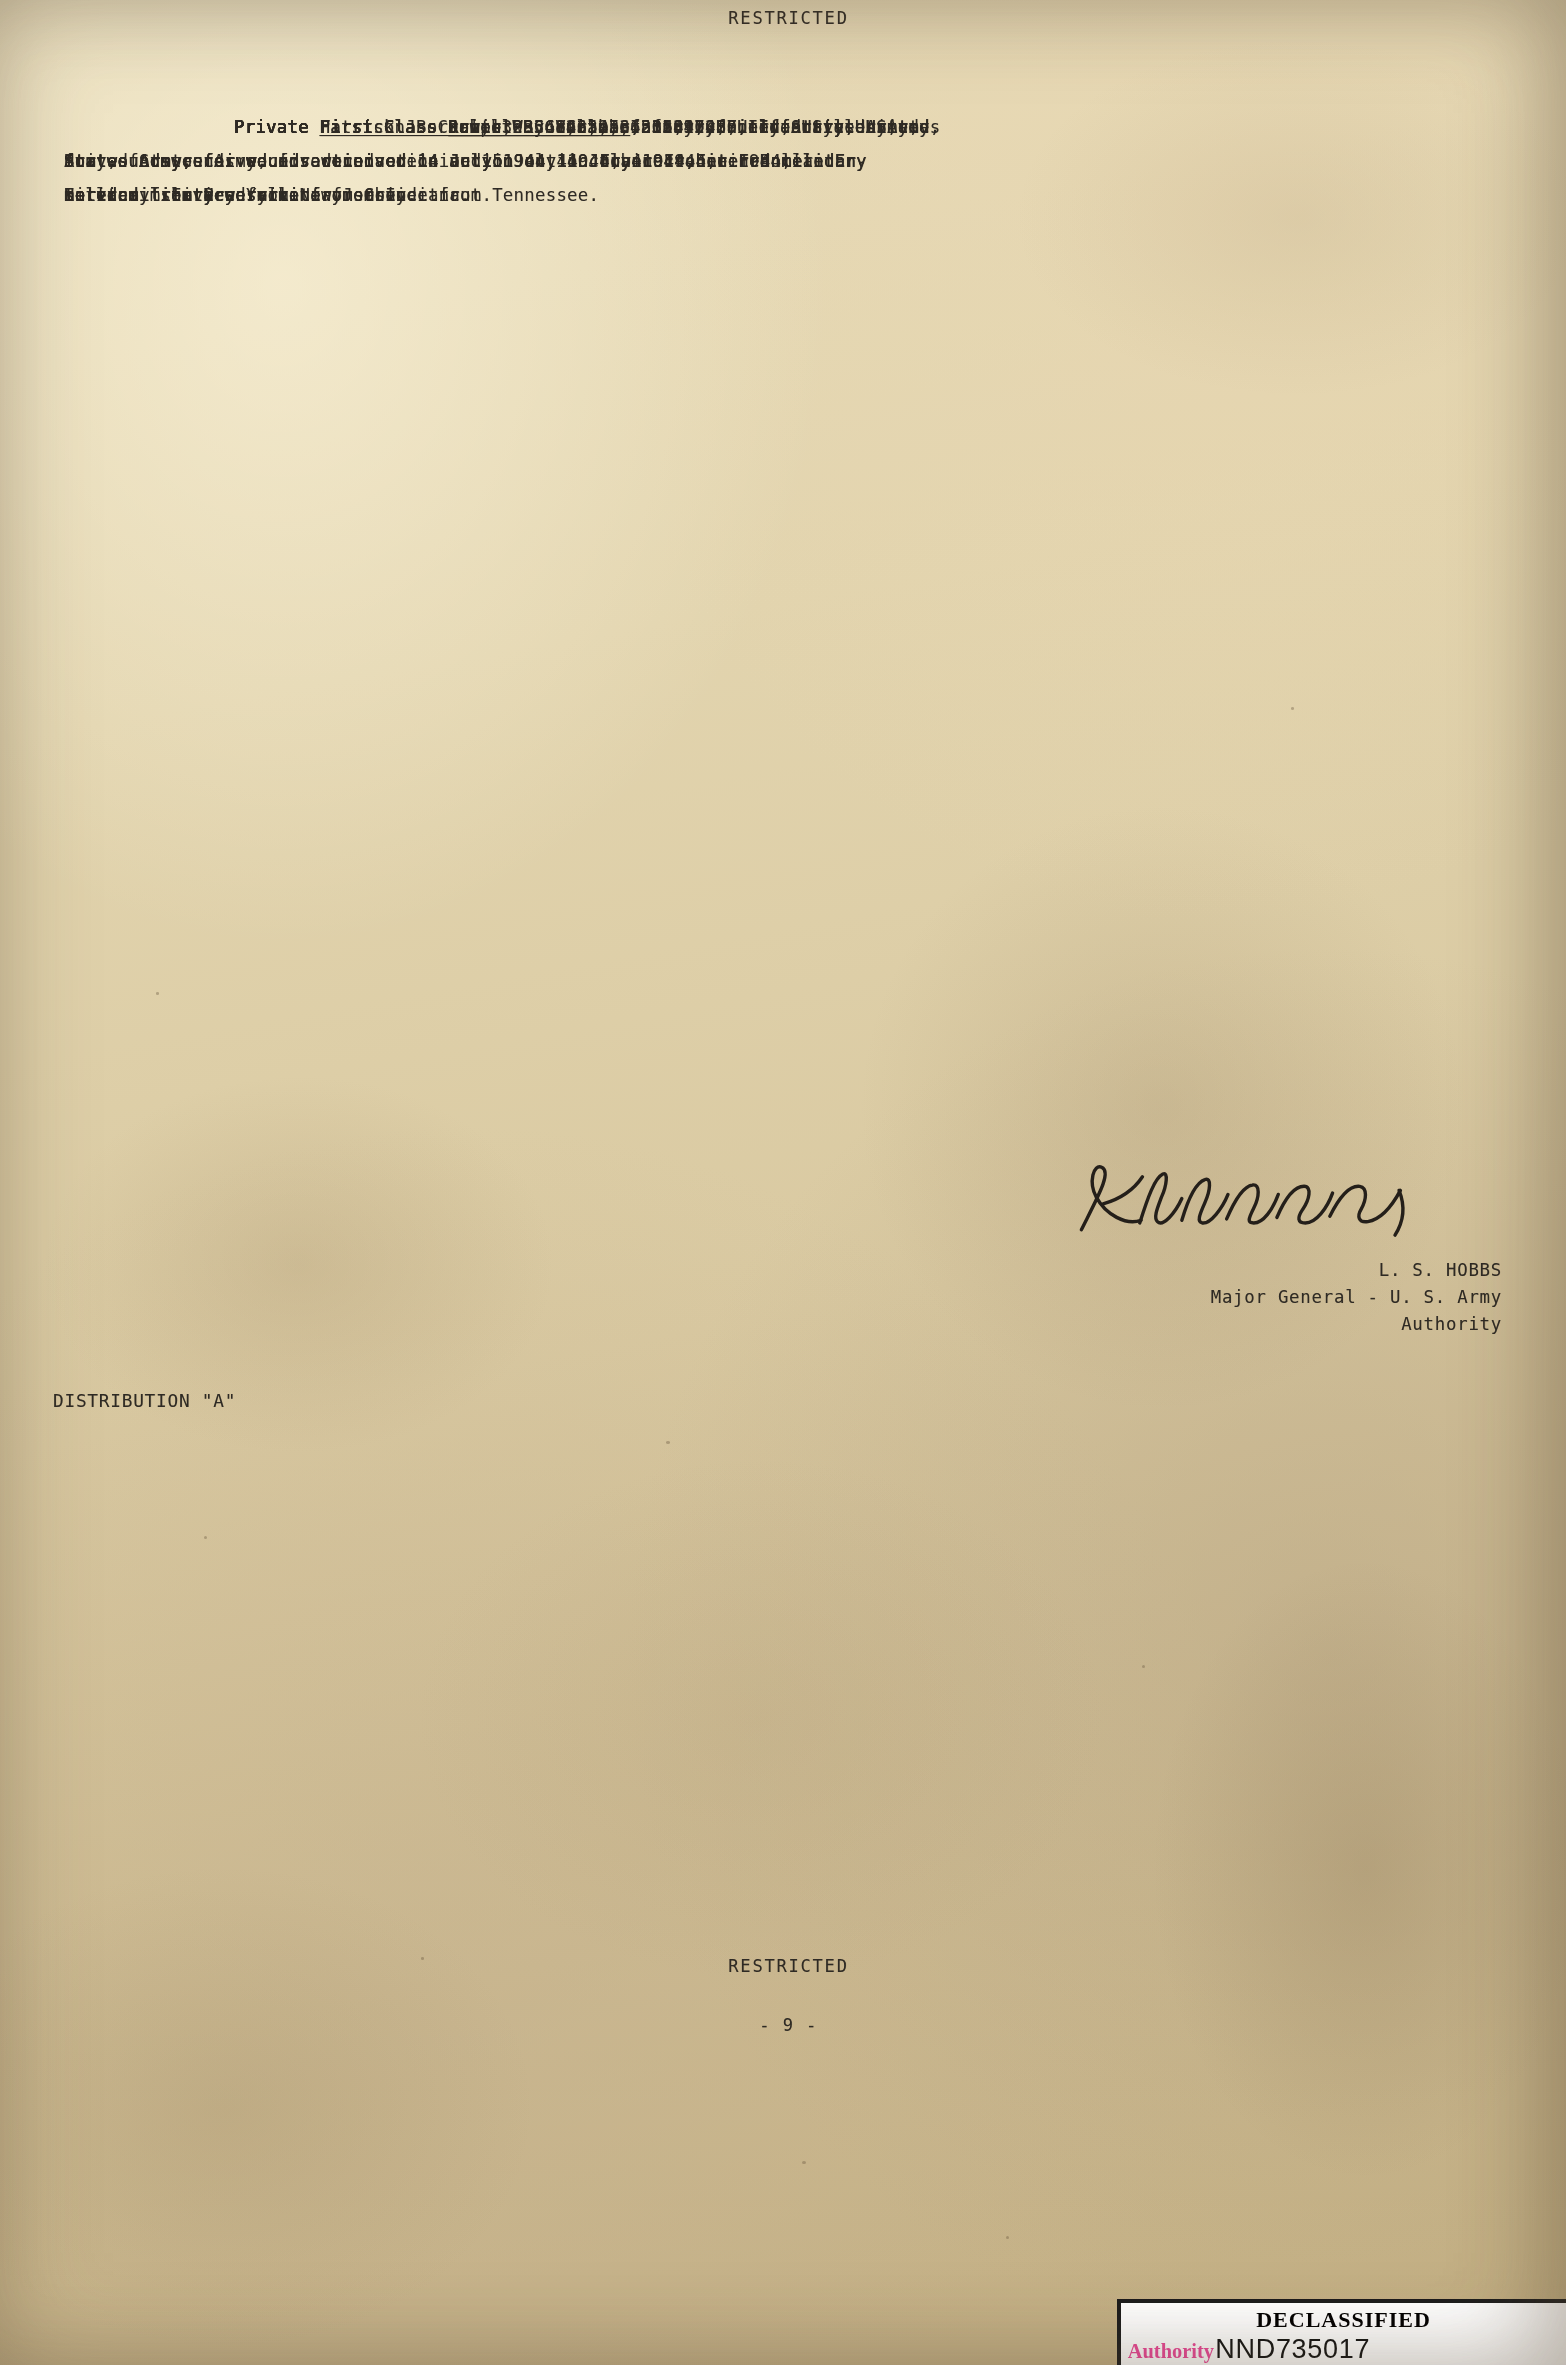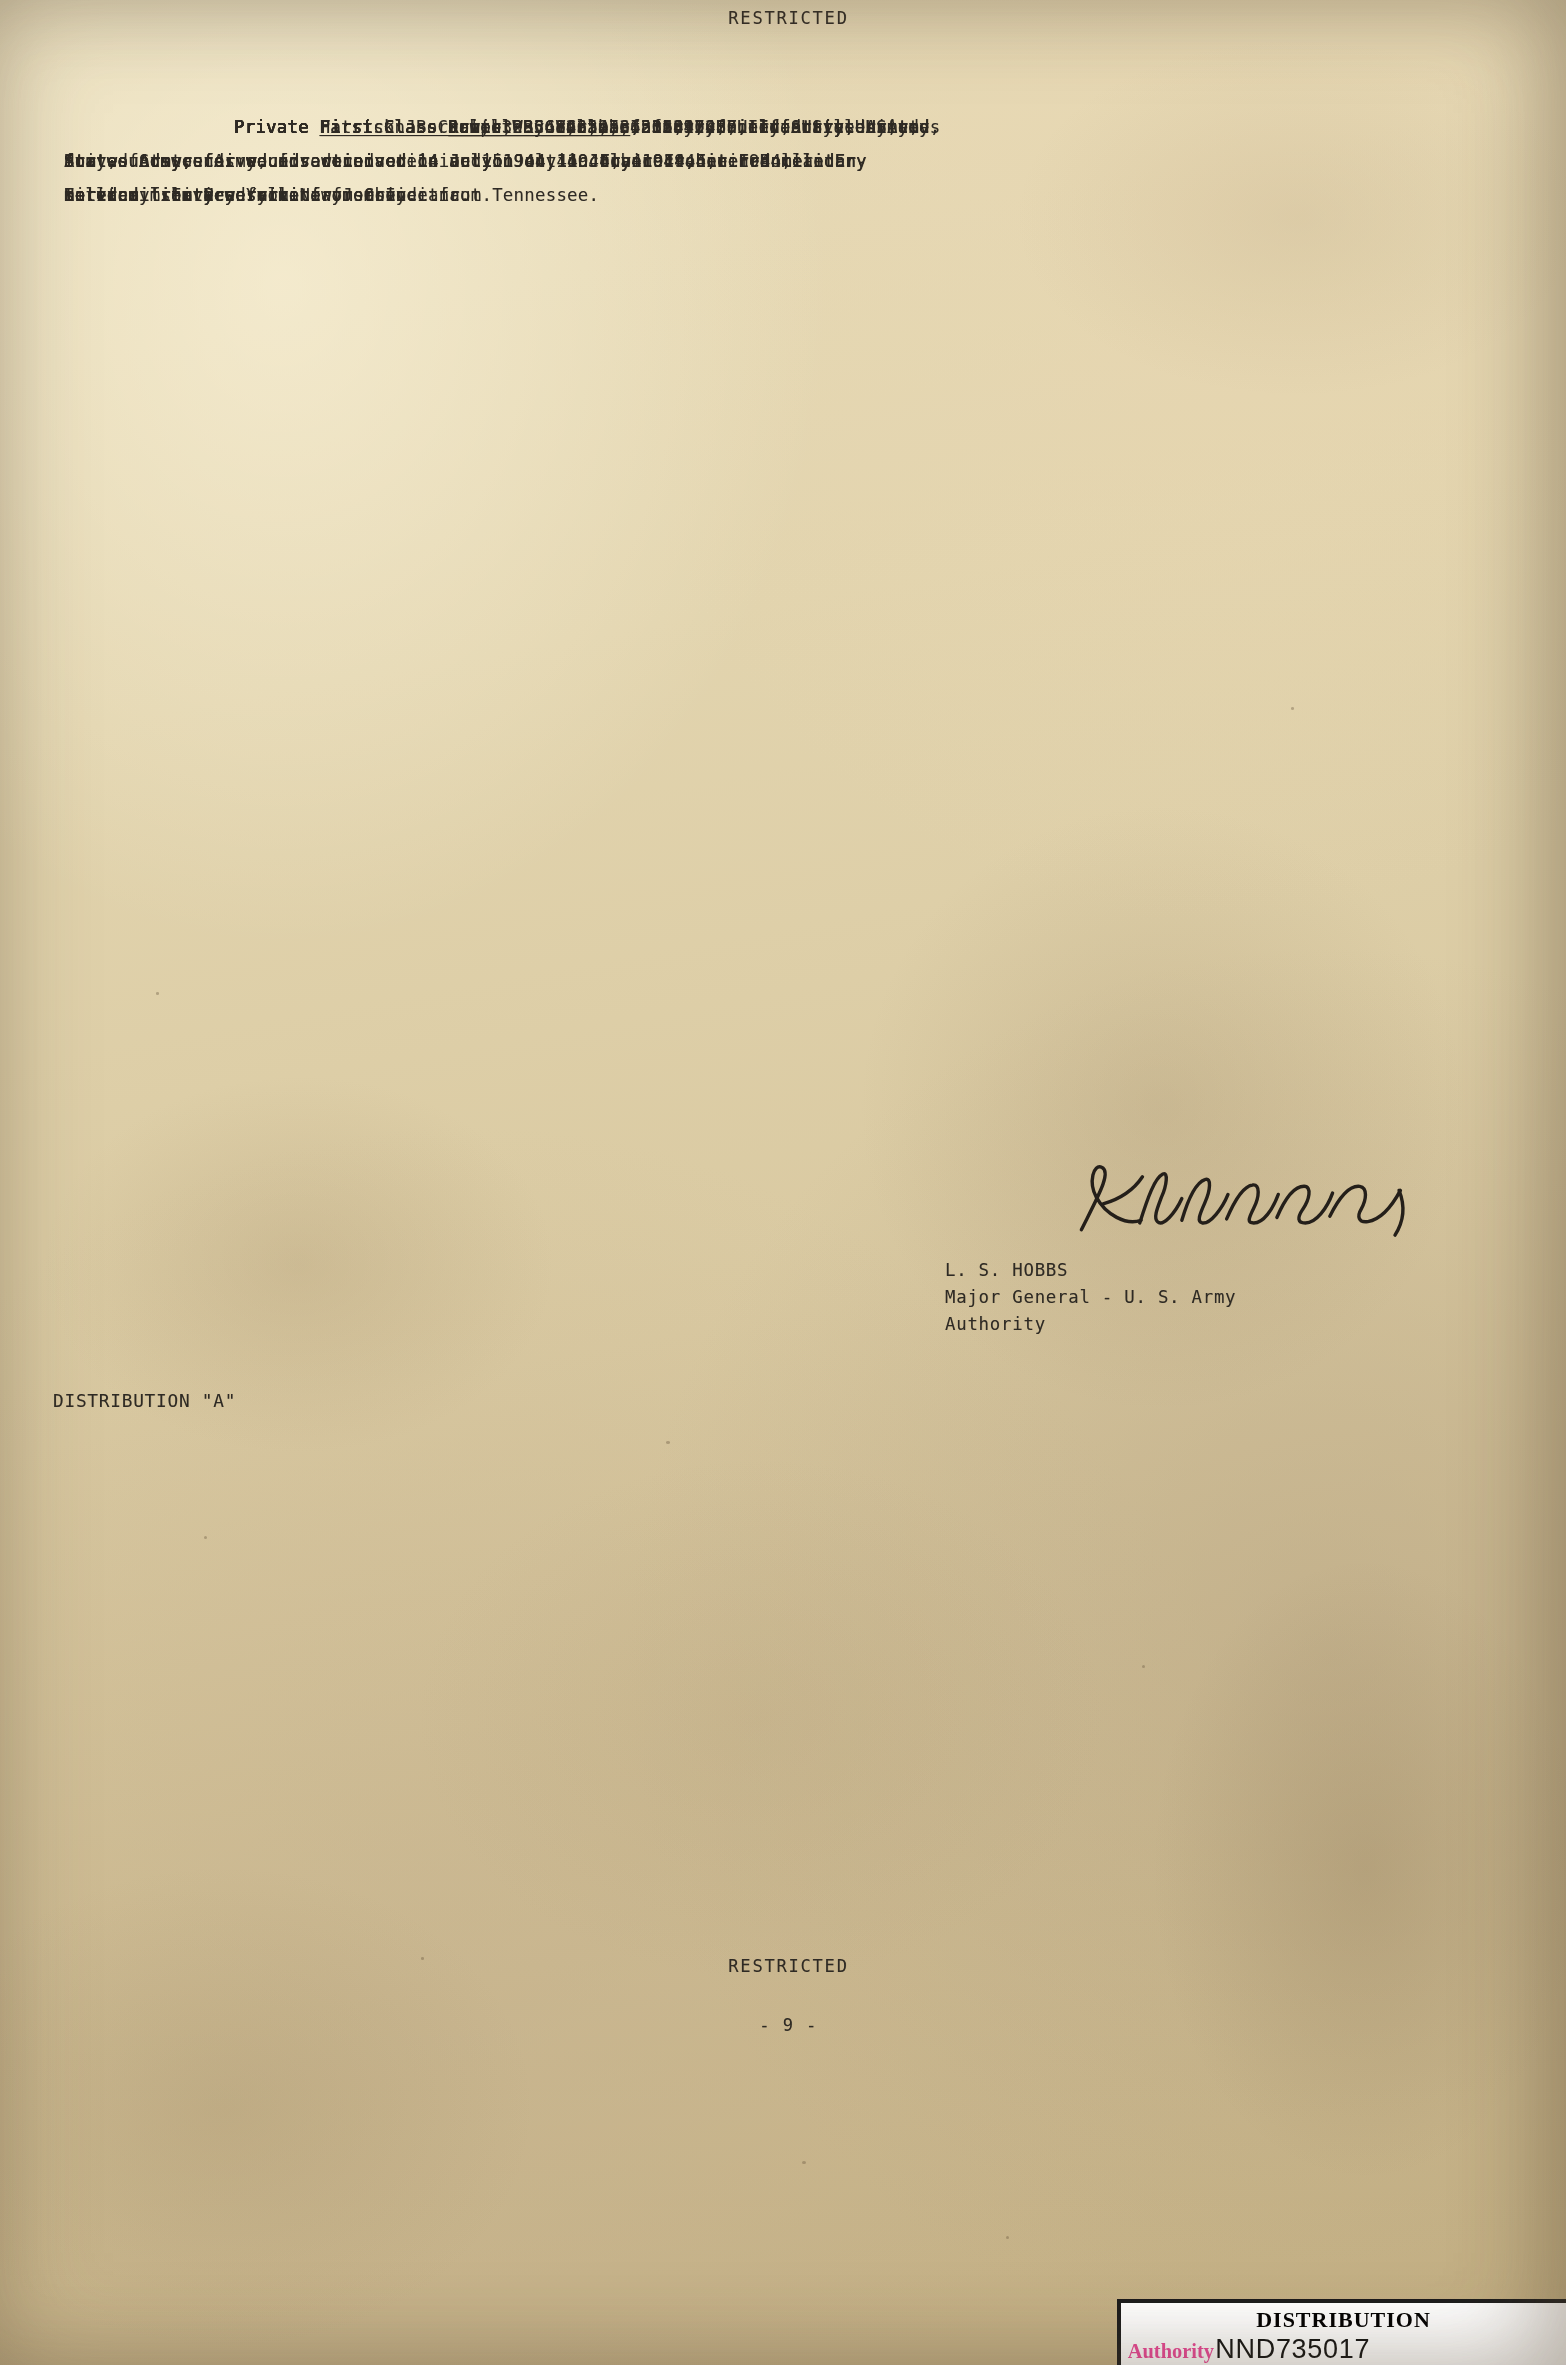--- a/index.html
+++ b/index.html
@@ -73,21 +73,21 @@
     letter-spacing: 0.3px;
   }
   .para .nm { text-decoration: underline; text-underline-offset: 2px; }
   .indent { display: inline-block; width: 170px; }
 
   .sig-wrap {
     position: absolute;
     left: 945px;
     top: 1155px;
     width: 557px;
-    text-align: left;
+    text-align: right;
   }
   .signature {
     height: 102px;
     position: relative;
   }
   .signature svg { position: absolute; left: 116px; top: 0; }
   .sig-name {
     font-size: 17.3px;
     line-height: 27px;
     letter-spacing: 0.8px;
@@ -220,21 +220,21 @@
   </div>
 
   <div class="doc-text distribution">DISTRIBUTION "A"</div>
 
   <div class="doc-text footer">
     <span class="cls">RESTRICTED</span>
     <span class="pg">- 9 -</span>
   </div>
 
   <div class="declassified-stamp">
-    <div class="line1">DISTRIBUTION</div>
+    <div class="line1">DECLASSIFIED</div>
     <div class="line2">
       <span class="auth-label">Authority</span>
       <span class="auth-value">NND735017</span>
     </div>
   </div>
 
   <div class="edge-shadow"></div>
 </div>
 
 

